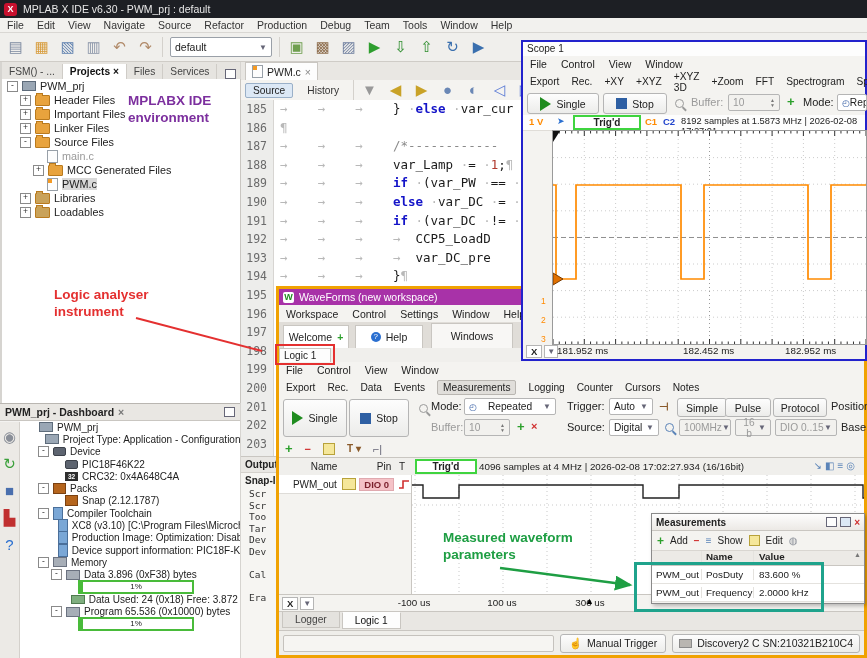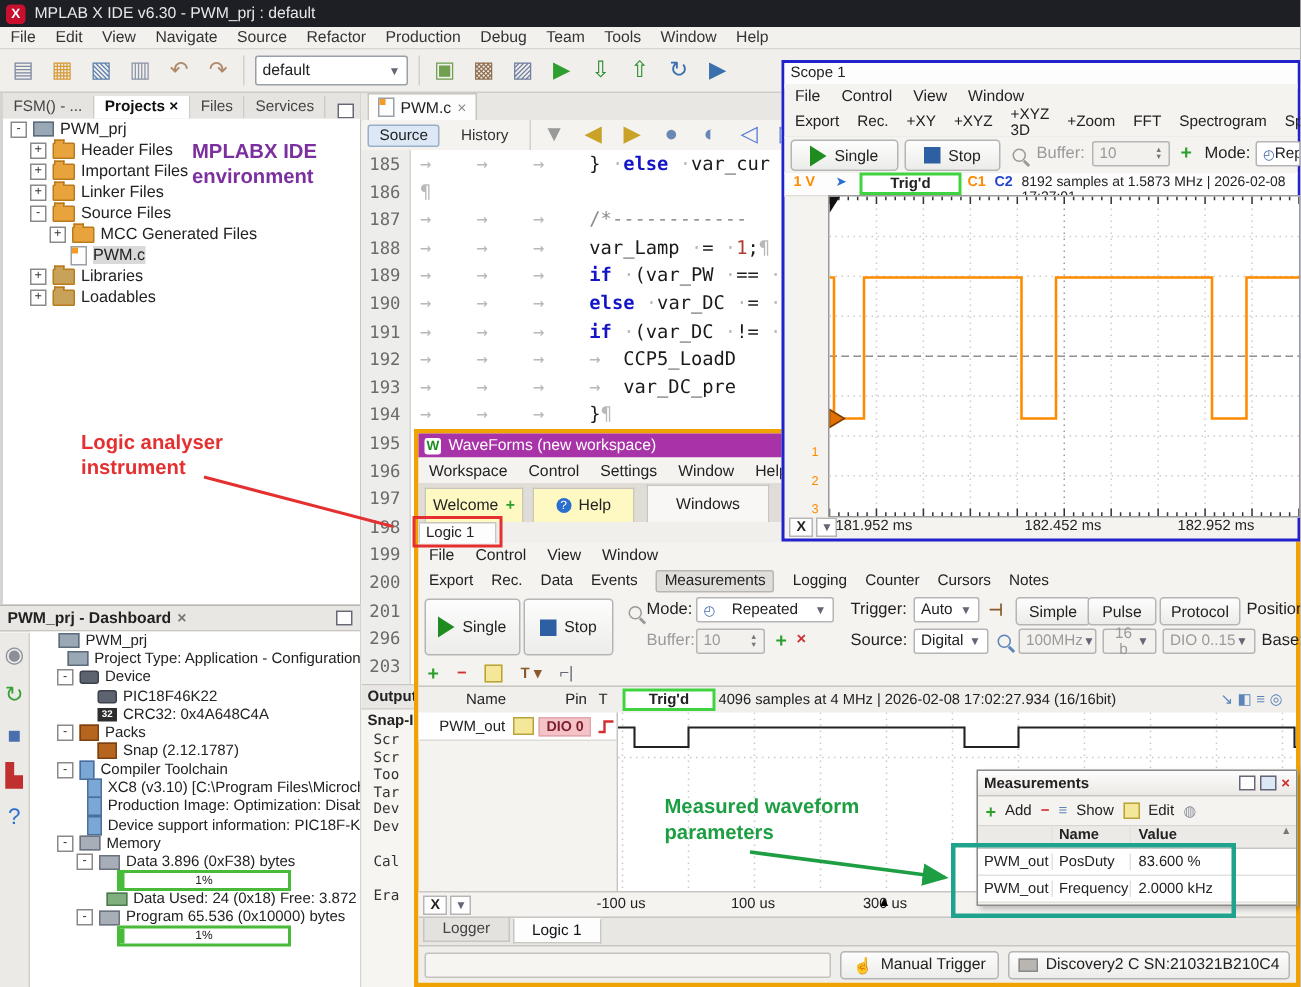--- a/index.html
+++ b/index.html
@@ -105,21 +105,21 @@
   #scope-axis{top:301px;height:16px;display:flex;align-items:center;font-size:10px;}
   .xbox{border:1px solid #b5b5b5;background:#fff;padding:0 4px;font-weight:bold;font-size:9.5px;margin-left:3px;}
   .axlab{position:absolute;font-size:9.8px;color:#222;top:2px;}
   .omark{position:absolute;color:#ff8a00;font-size:8.5px;left:18px;z-index:5;}
   
   #wf{left:276px;top:286px;width:591px;height:372px;border:3px solid #f0a202;box-sizing:border-box;background:#f4f3f0;z-index:20;}
   #wf .row{position:absolute;left:0;right:0;}
   #wf-title{top:0;height:16px;background:#a832a8;color:#fff;display:flex;align-items:center;gap:5px;
             padding-left:4px;font-size:10.5px;}
   #wf-logo{width:11px;height:11px;background:#fff;color:#1f8c1f;font-weight:bold;font-size:9px;line-height:11px;text-align:center;border-radius:2px;}
-  .bigtab{position:absolute;height:22px;background:#fef9c3;border:1px solid #c9c6c1;border-bottom:none;
+  .bigtab{position:absolute;height:22px;background:#ffffff;border:1px solid #c9c6c1;border-bottom:none;
           display:flex;align-items:center;gap:5px;justify-content:center;font-size:10.5px;}
   .bigtab.active{background:#f8f7f5;}
   #logic1-tab{position:absolute;font-size:10px;background:#fdfdfd;border:1px solid #c9c6c1;padding:1px 14px 1px 4px;}
   .hdr-cell{font-size:10px;text-align:center;color:#222;}
   #logic-table-header{top:168px;height:18px;background:#f0efec;border-top:1px solid #c9c6c1;border-bottom:1px solid #c9c6c1;}
   #logic-plot{position:absolute;left:132px;top:186px;width:452px;height:119px;background:#fff;border-left:1px solid #c9c6c1;}
   #logic-row{position:absolute;left:0;top:186px;width:132px;height:18px;border-bottom:1px solid #dedcd8;background:#fff;
              display:flex;align-items:center;font-size:10px;}
   .pin-cell{background:#f5c2c7;color:#7a1f2b;font-weight:bold;text-align:center;font-size:9.5px;border:1px solid #e0a9af;}
   #logic-axis{top:305px;height:17px;display:flex;align-items:center;font-size:10px;background:#f4f3f0;border-top:1px solid #c9c6c1;}
@@ -219,20 +219,25 @@
         <span class="exp">+</span>
         <span class="tic tic-fold"></span>
         <span class="tl">Linker Files</span>
       </div>
       <div class="trow" style="padding-left: 18px;">
         <span class="exp">-</span>
         <span class="tic tic-fold"></span>
         <span class="tl">Source Files</span>
       </div>
       <div class="trow" style="padding-left: 31px;">
+        <span style="width: 10px;">&nbsp;</span>
+        <span class="tic tic-file"></span>
+        <span class="tl dim">main.c</span>
+      </div>
+      <div class="trow" style="padding-left: 31px;">
         <span class="exp">+</span>
         <span class="tic tic-fold"></span>
         <span class="tl">MCC Generated Files</span>
       </div>
       <div class="trow sel" style="padding-left: 31px;">
         <span style="width: 10px;">&nbsp;</span>
         <span class="tic tic-filec"></span>
         <span class="tl">PWM.c</span>
       </div>
       <div class="trow" style="padding-left: 18px;">
@@ -383,21 +388,21 @@
         <div class="gut">192</div>
         <div class="gut">193</div>
         <div class="gut">194</div>
         <div class="gut">195</div>
         <div class="gut">196</div>
         <div class="gut">197</div>
         <div class="gut">198</div>
         <div class="gut">199</div>
         <div class="gut">200</div>
         <div class="gut">201</div>
-        <div class="gut">296</div>
+        <div class="gut">202</div>
         <div class="gut">203</div>
       </div>
     <div id="code">
         <div class="code-line"><span class="cw">→    →    →    </span><span class="ct">} </span><span class="cw">·</span><span class="ck">else</span><span class="cw"> ·</span><span class="ct">var_cur</span></div>
         <div class="code-line"><span class="cw">¶</span></div>
         <div class="code-line"><span class="cw">→    →    →    </span><span class="cc">/*------------</span></div>
         <div class="code-line"><span class="cw">→    →    →    </span><span class="ct">var_Lamp </span><span class="cw">·</span><span class="ct">= </span><span class="cw">·</span><span class="cn">1</span><span class="ct">;</span><span class="cw">¶</span></div>
         <div class="code-line"><span class="cw">→    →    →    </span><span class="ck">if</span><span class="cw"> ·</span><span class="ct">(var_PW </span><span class="cw">·</span><span class="ct">== </span><span class="cw">·</span></div>
         <div class="code-line"><span class="cw">→    →    →    </span><span class="ck">else</span><span class="cw"> ·</span><span class="ct">var_DC </span><span class="cw">·</span><span class="ct">= </span><span class="cw">·</span></div>
         <div class="code-line"><span class="cw">→    →    →    </span><span class="ck">if</span><span class="cw"> ·</span><span class="ct">(var_DC </span><span class="cw">·</span><span class="ct">!= </span><span class="cw">·</span></div>

